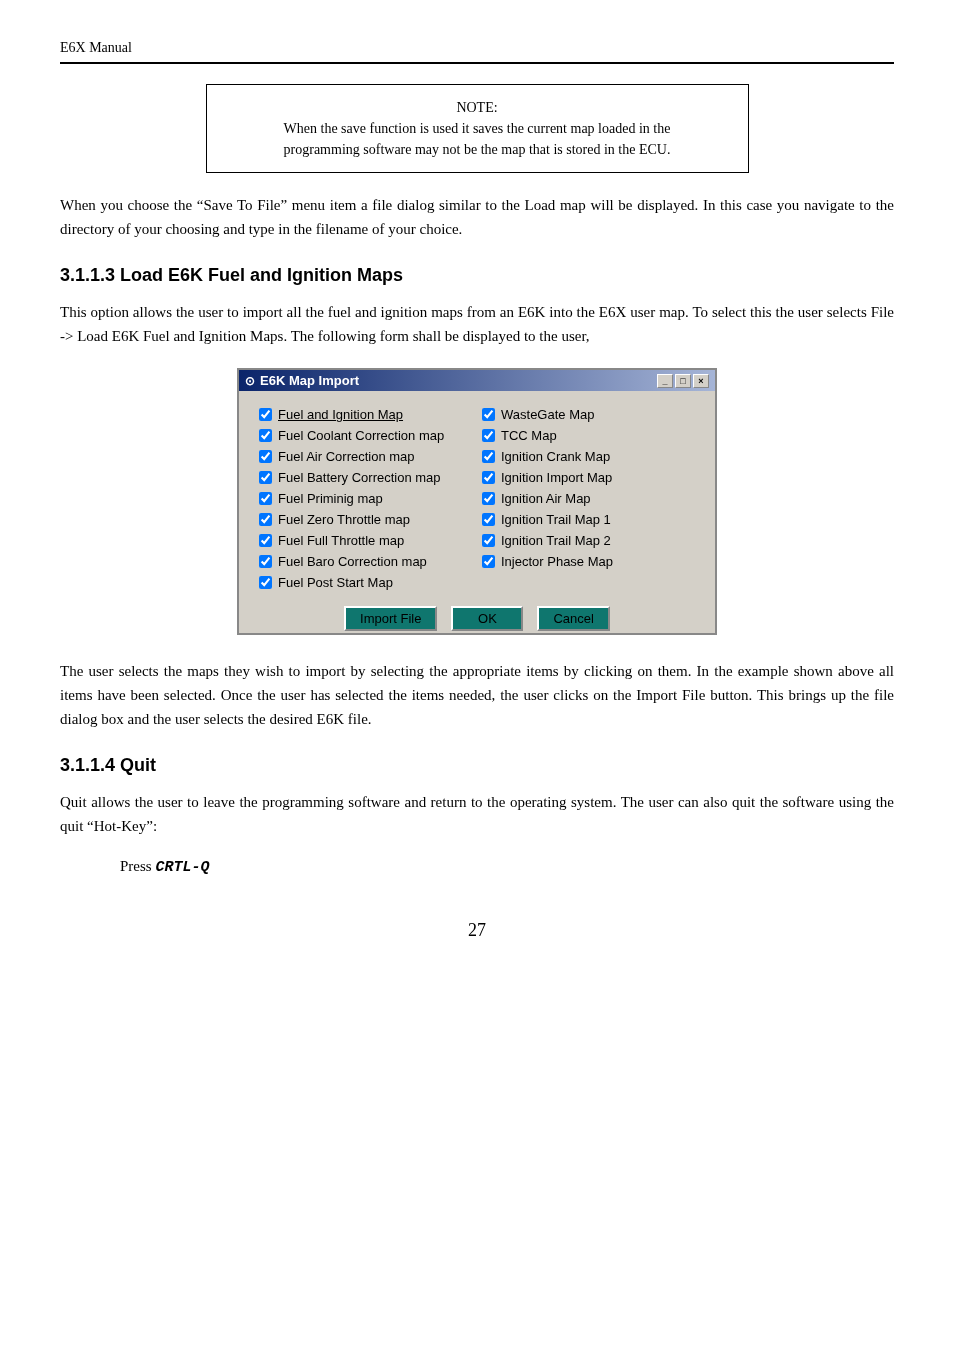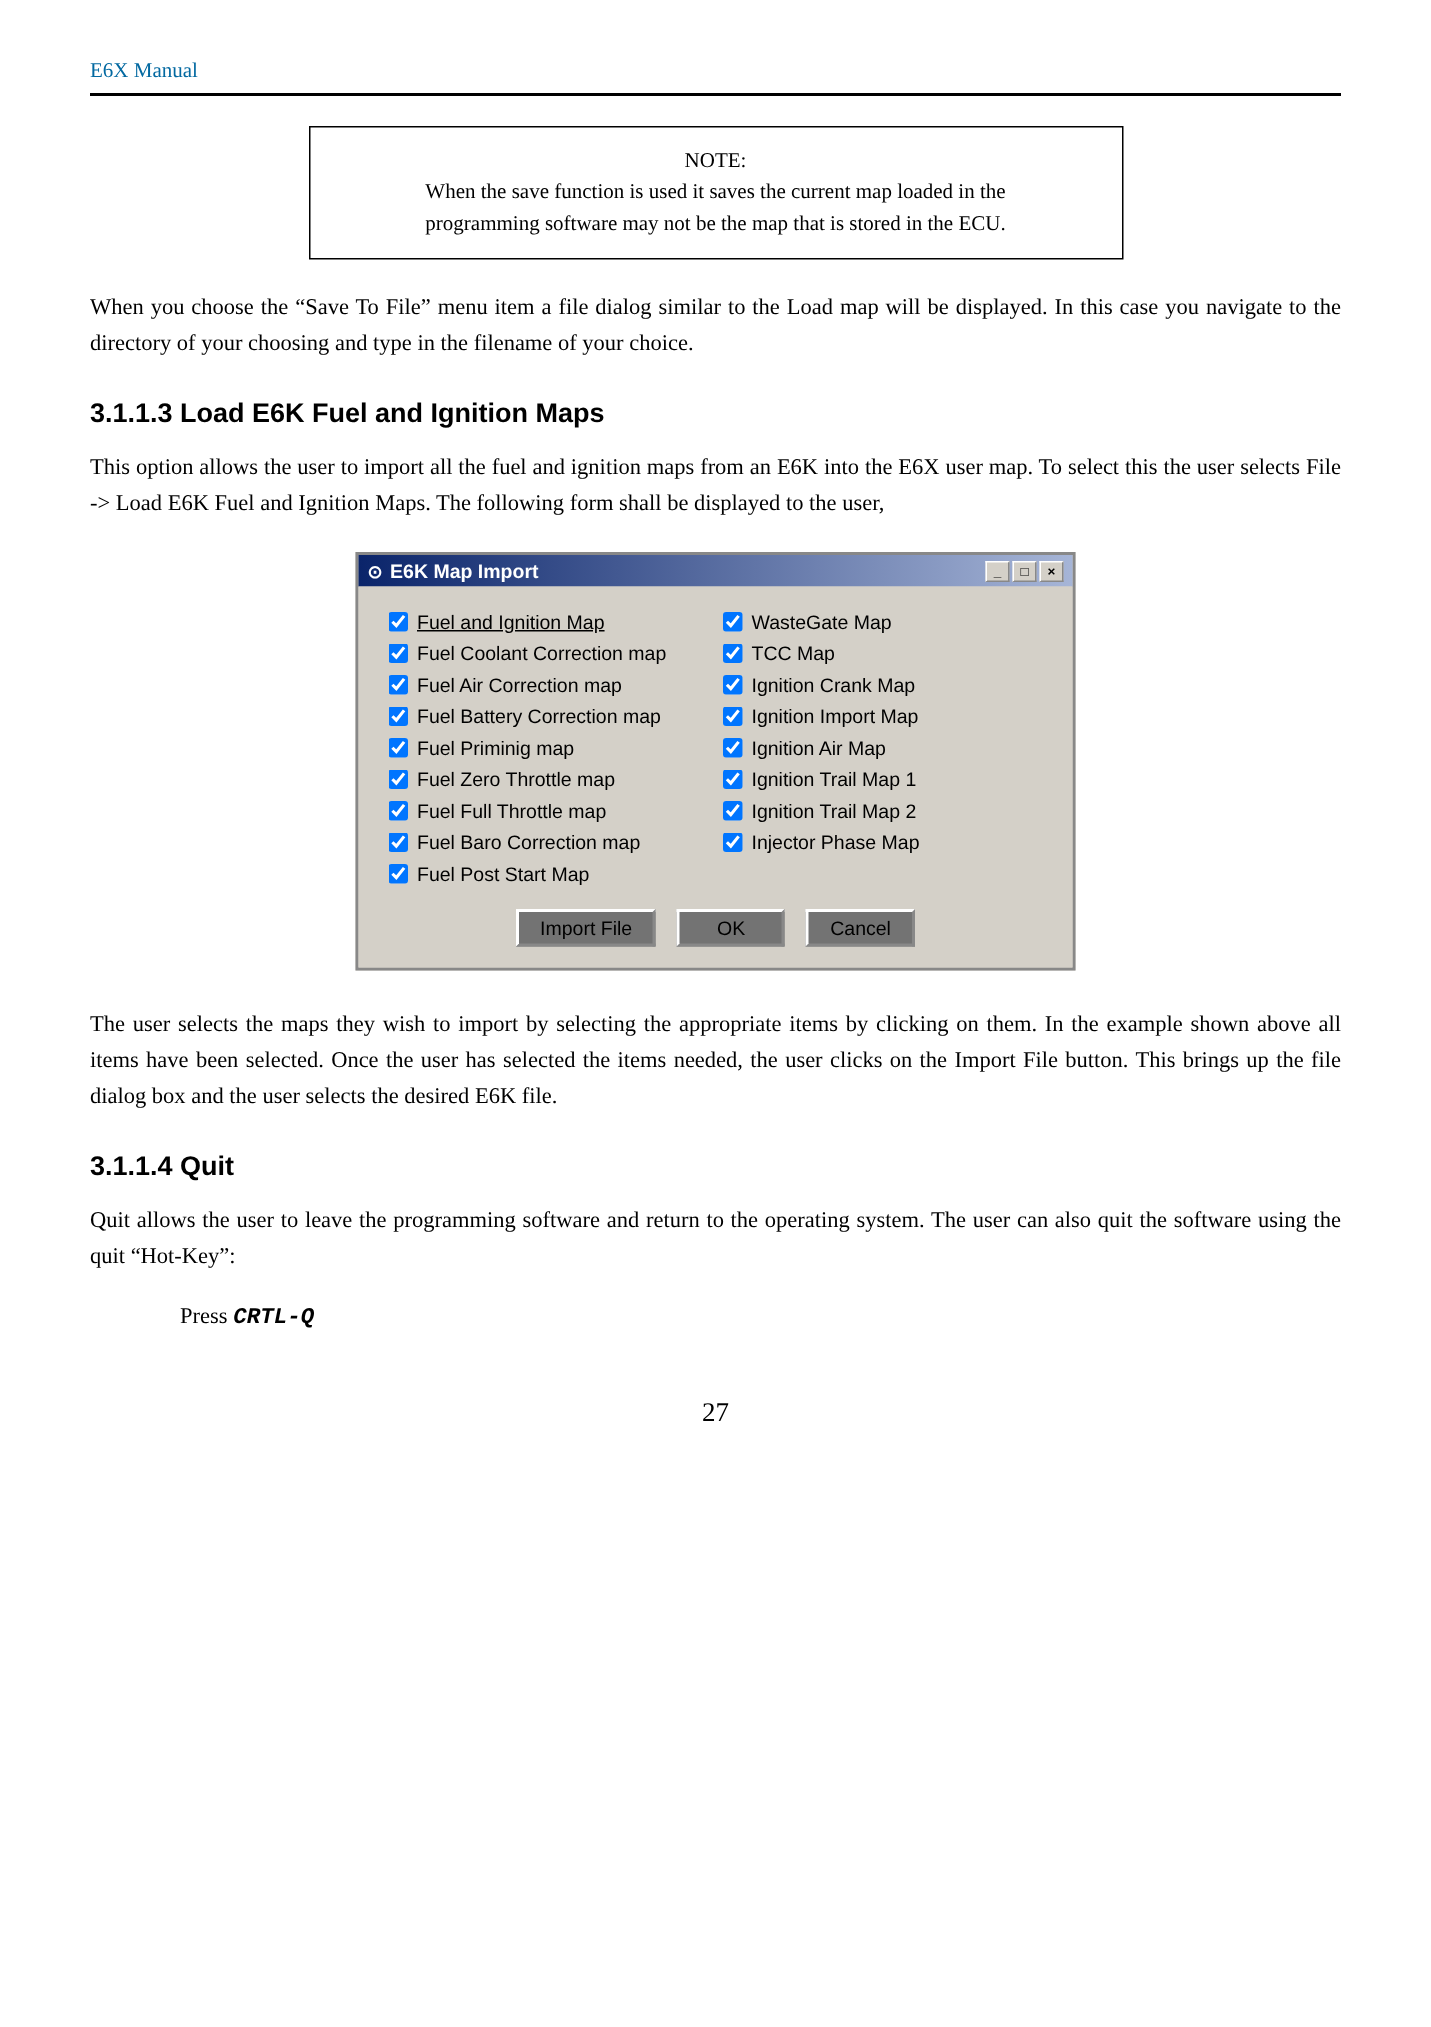--- a/index.html
+++ b/index.html
@@ -7,21 +7,21 @@
       background: #fff;
       font-family: "Times New Roman", Times, serif;
       font-size: 15px;
       color: #000;
       width: 954px;
       min-height: 1351px;
       padding: 40px 60px 60px 60px;
     }
     .page-header {
       font-size: 14px;
-      color: #0369a1;
+      color: #000000;
       margin-bottom: 10px;
       padding-bottom: 6px;
       border-bottom: 2px solid #000;
     }
     .note-box {
       border: 1px solid #000;
       padding: 12px 30px;
       margin: 20px auto 20px auto;
       width: 543px;
       text-align: center;
@@ -76,21 +76,21 @@
       border-left-color: #fff;
       font-size: 9px;
       display: flex;
       align-items: center;
       justify-content: center;
       cursor: pointer;
       color: #000;
       font-weight: bold;
     }
     .dialog-content {
-      padding: 16px 20px 14px 20px;
+      padding: 16px 20px 2px 20px;
       background: #d4d0c8;
     }
     .dialog-columns {
       display: flex;
       gap: 10px;
     }
     .dialog-col {
       flex: 1;
       display: flex;
       flex-direction: column;
@@ -110,21 +110,21 @@
     }
     .dialog-buttons {
       display: flex;
       justify-content: center;
       gap: 14px;
       margin-top: 16px;
     }
     .dialog-btn {
       min-width: 72px;
       padding: 3px 14px;
-      background: #737373;
+      background: #0f766e;
       border: 2px solid #888;
       border-top-color: #fff;
       border-left-color: #fff;
       font-family: Arial, sans-serif;
       font-size: 13px;
       cursor: pointer;
       color: #000;
     }
     .page-footer {
       text-align: center;

